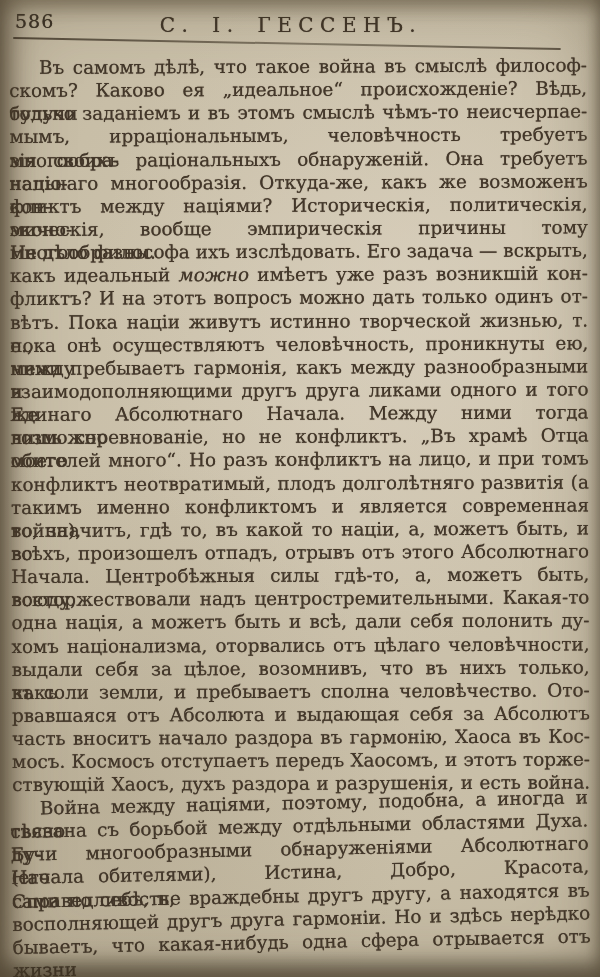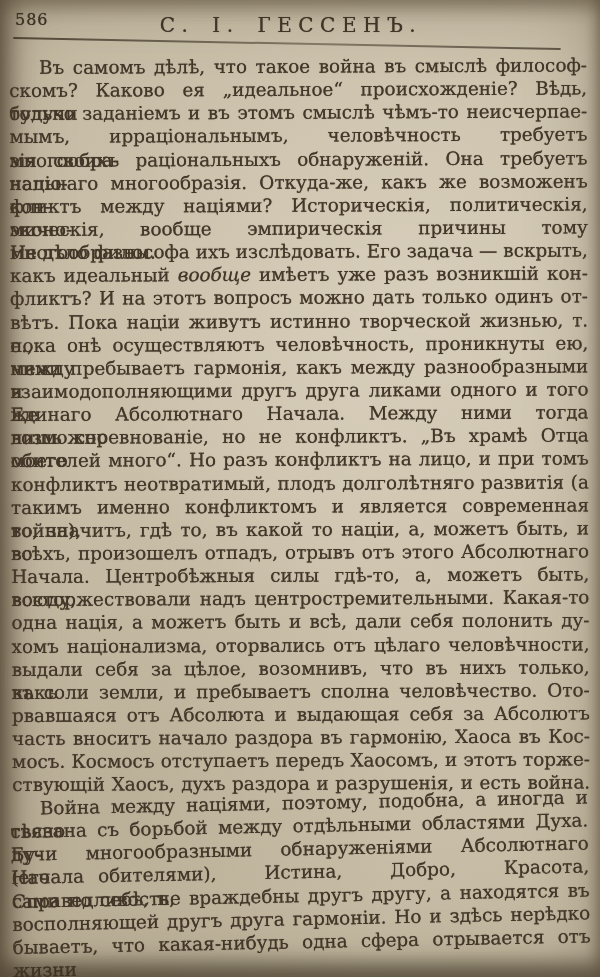--- a/index.html
+++ b/index.html
@@ -27,21 +27,21 @@
       inset 0 -14px 18px rgba(50, 42, 28, 0.55),
       inset 0 10px 14px rgba(90, 78, 55, 0.28);
   }
   .running-head {
     position: absolute;
     top: 10px; left: 14px; right: 16px;
     height: 26px;
   }
   .page-number {
     position: absolute; left: 1px; top: 0;
-    font-size: 16px;
+    font-size: 19px;
     letter-spacing: 1px;
     color: #3a3126;
     text-shadow: 0 0 0.7px rgba(58, 48, 34, 0.9);
   }
   .author {
     position: absolute; left: 0; right: 16px; top: 3px;
     text-align: center;
     font-size: 20px;
     letter-spacing: 6.5px;
     word-spacing: 5px;
@@ -95,21 +95,21 @@
       <div class="paragraph">
         <div class="line indent"><span>Въ самомъ дѣлѣ, что такое война въ смыслѣ философ-</span></div>
         <div class="line"><span>скомъ? Каково ея „идеальное“ происхожденіе? Вѣдь, будучи</span></div>
         <div class="line"><span>только заданіемъ и въ этомъ смыслѣ чѣмъ-то неисчерпае-</span></div>
         <div class="line"><span>мымъ, ирраціональнымъ, человѣчность требуетъ многообра-</span></div>
         <div class="line"><span>зія своихъ раціональныхъ обнаруженій. Она требуетъ націо-</span></div>
         <div class="line"><span>нальнаго многообразія. Откуда-же, какъ же возможенъ кон-</span></div>
         <div class="line"><span>фликтъ между націями? Историческія, политическія, эконо-</span></div>
         <div class="line"><span>мическія, вообще эмпирическія причины тому многообразны.</span></div>
         <div class="line"><span>Не дѣло философа ихъ изслѣдовать. Его задача — вскрыть,</span></div>
-        <div class="line"><span>какъ идеальный </span><span class="em">вообще</span><span> имѣетъ уже разъ возникшій кон-</span></div>
+        <div class="line"><span>какъ идеальный </span><span class="em">можно</span><span> имѣетъ уже разъ возникшій кон-</span></div>
         <div class="line"><span>фликтъ? И на этотъ вопросъ можно дать только одинъ от-</span></div>
         <div class="line"><span>вѣтъ. Пока націи живутъ истинно творческой жизнью, т. е.,</span></div>
         <div class="line"><span>пока онѣ осуществляютъ человѣчность, проникнуты ею, между</span></div>
         <div class="line"><span>ними пребываетъ гармонія, какъ между разнообразными и</span></div>
         <div class="line"><span>взаимодополняющими другъ друга ликами одного и того же</span></div>
         <div class="line"><span>Единаго Абсолютнаго Начала. Между ними тогда возможно</span></div>
         <div class="line"><span>лишь соревнованіе, но не конфликтъ. „Въ храмѣ Отца моего</span></div>
         <div class="line"><span>обителей много“. Но разъ конфликтъ на лицо, и при томъ</span></div>
         <div class="line"><span>конфликтъ неотвратимый, плодъ долголѣтняго развитія (а</span></div>
         <div class="line"><span>такимъ именно конфликтомъ и является современная война),</span></div>

